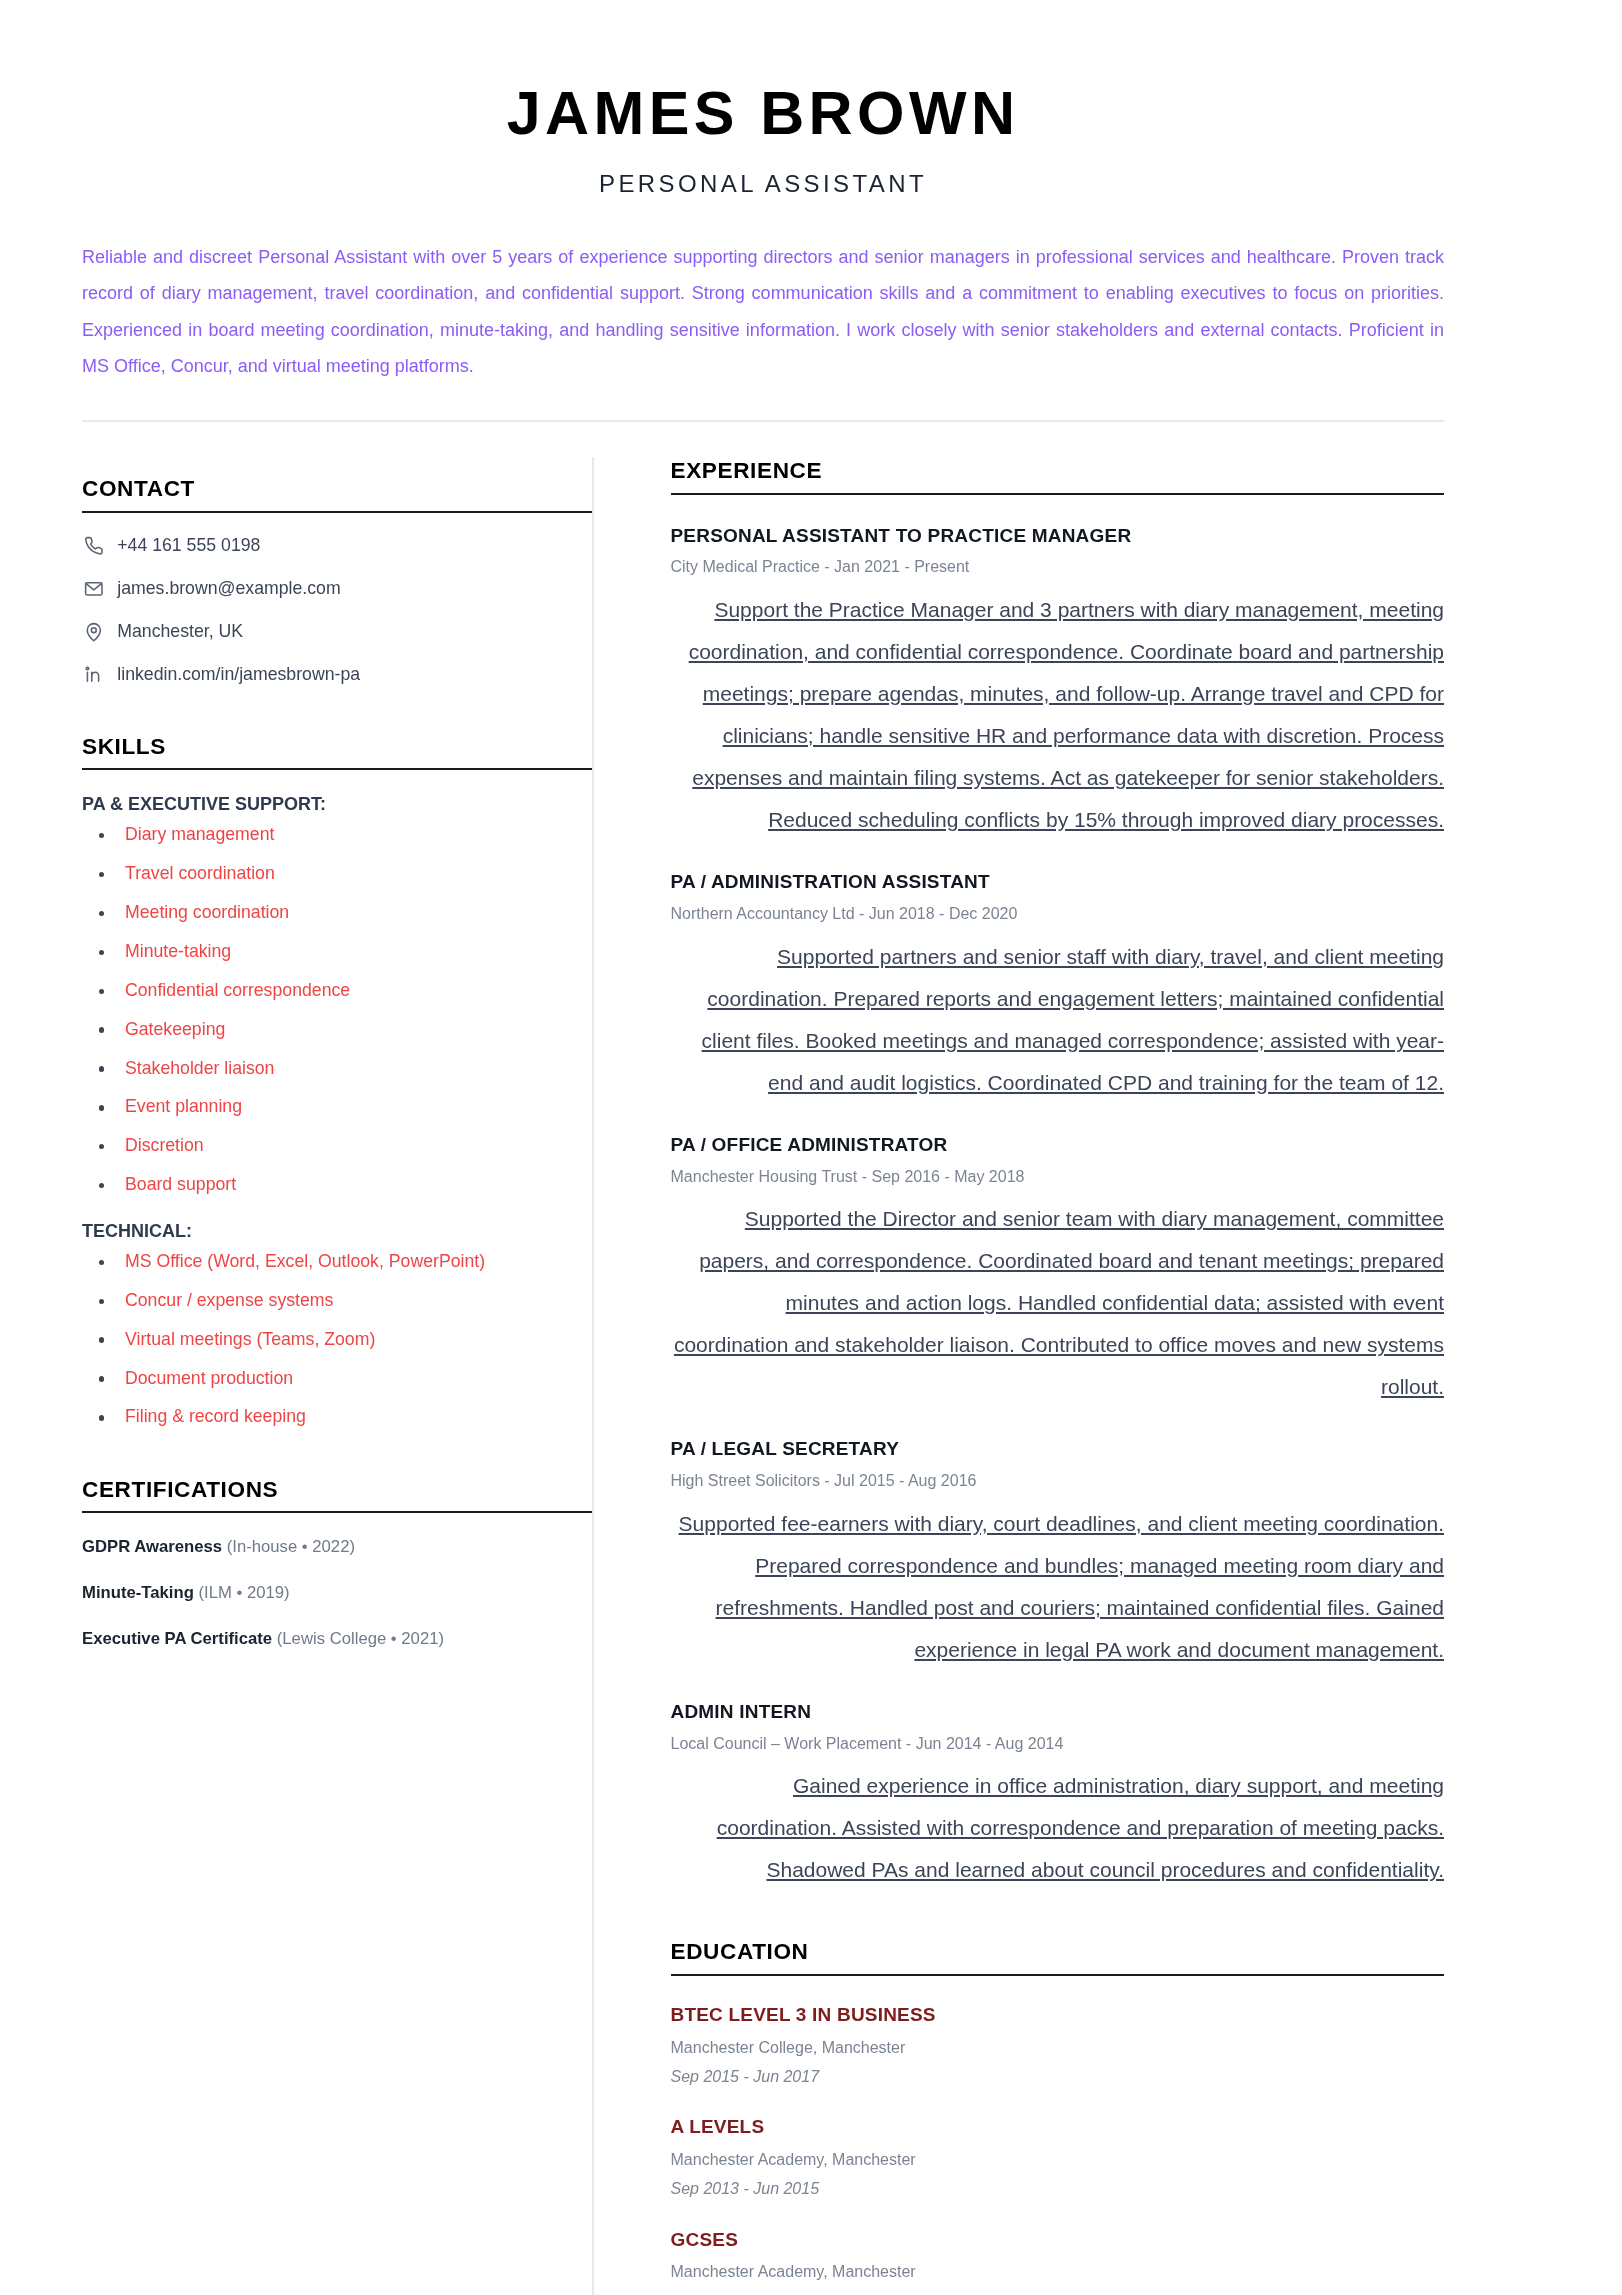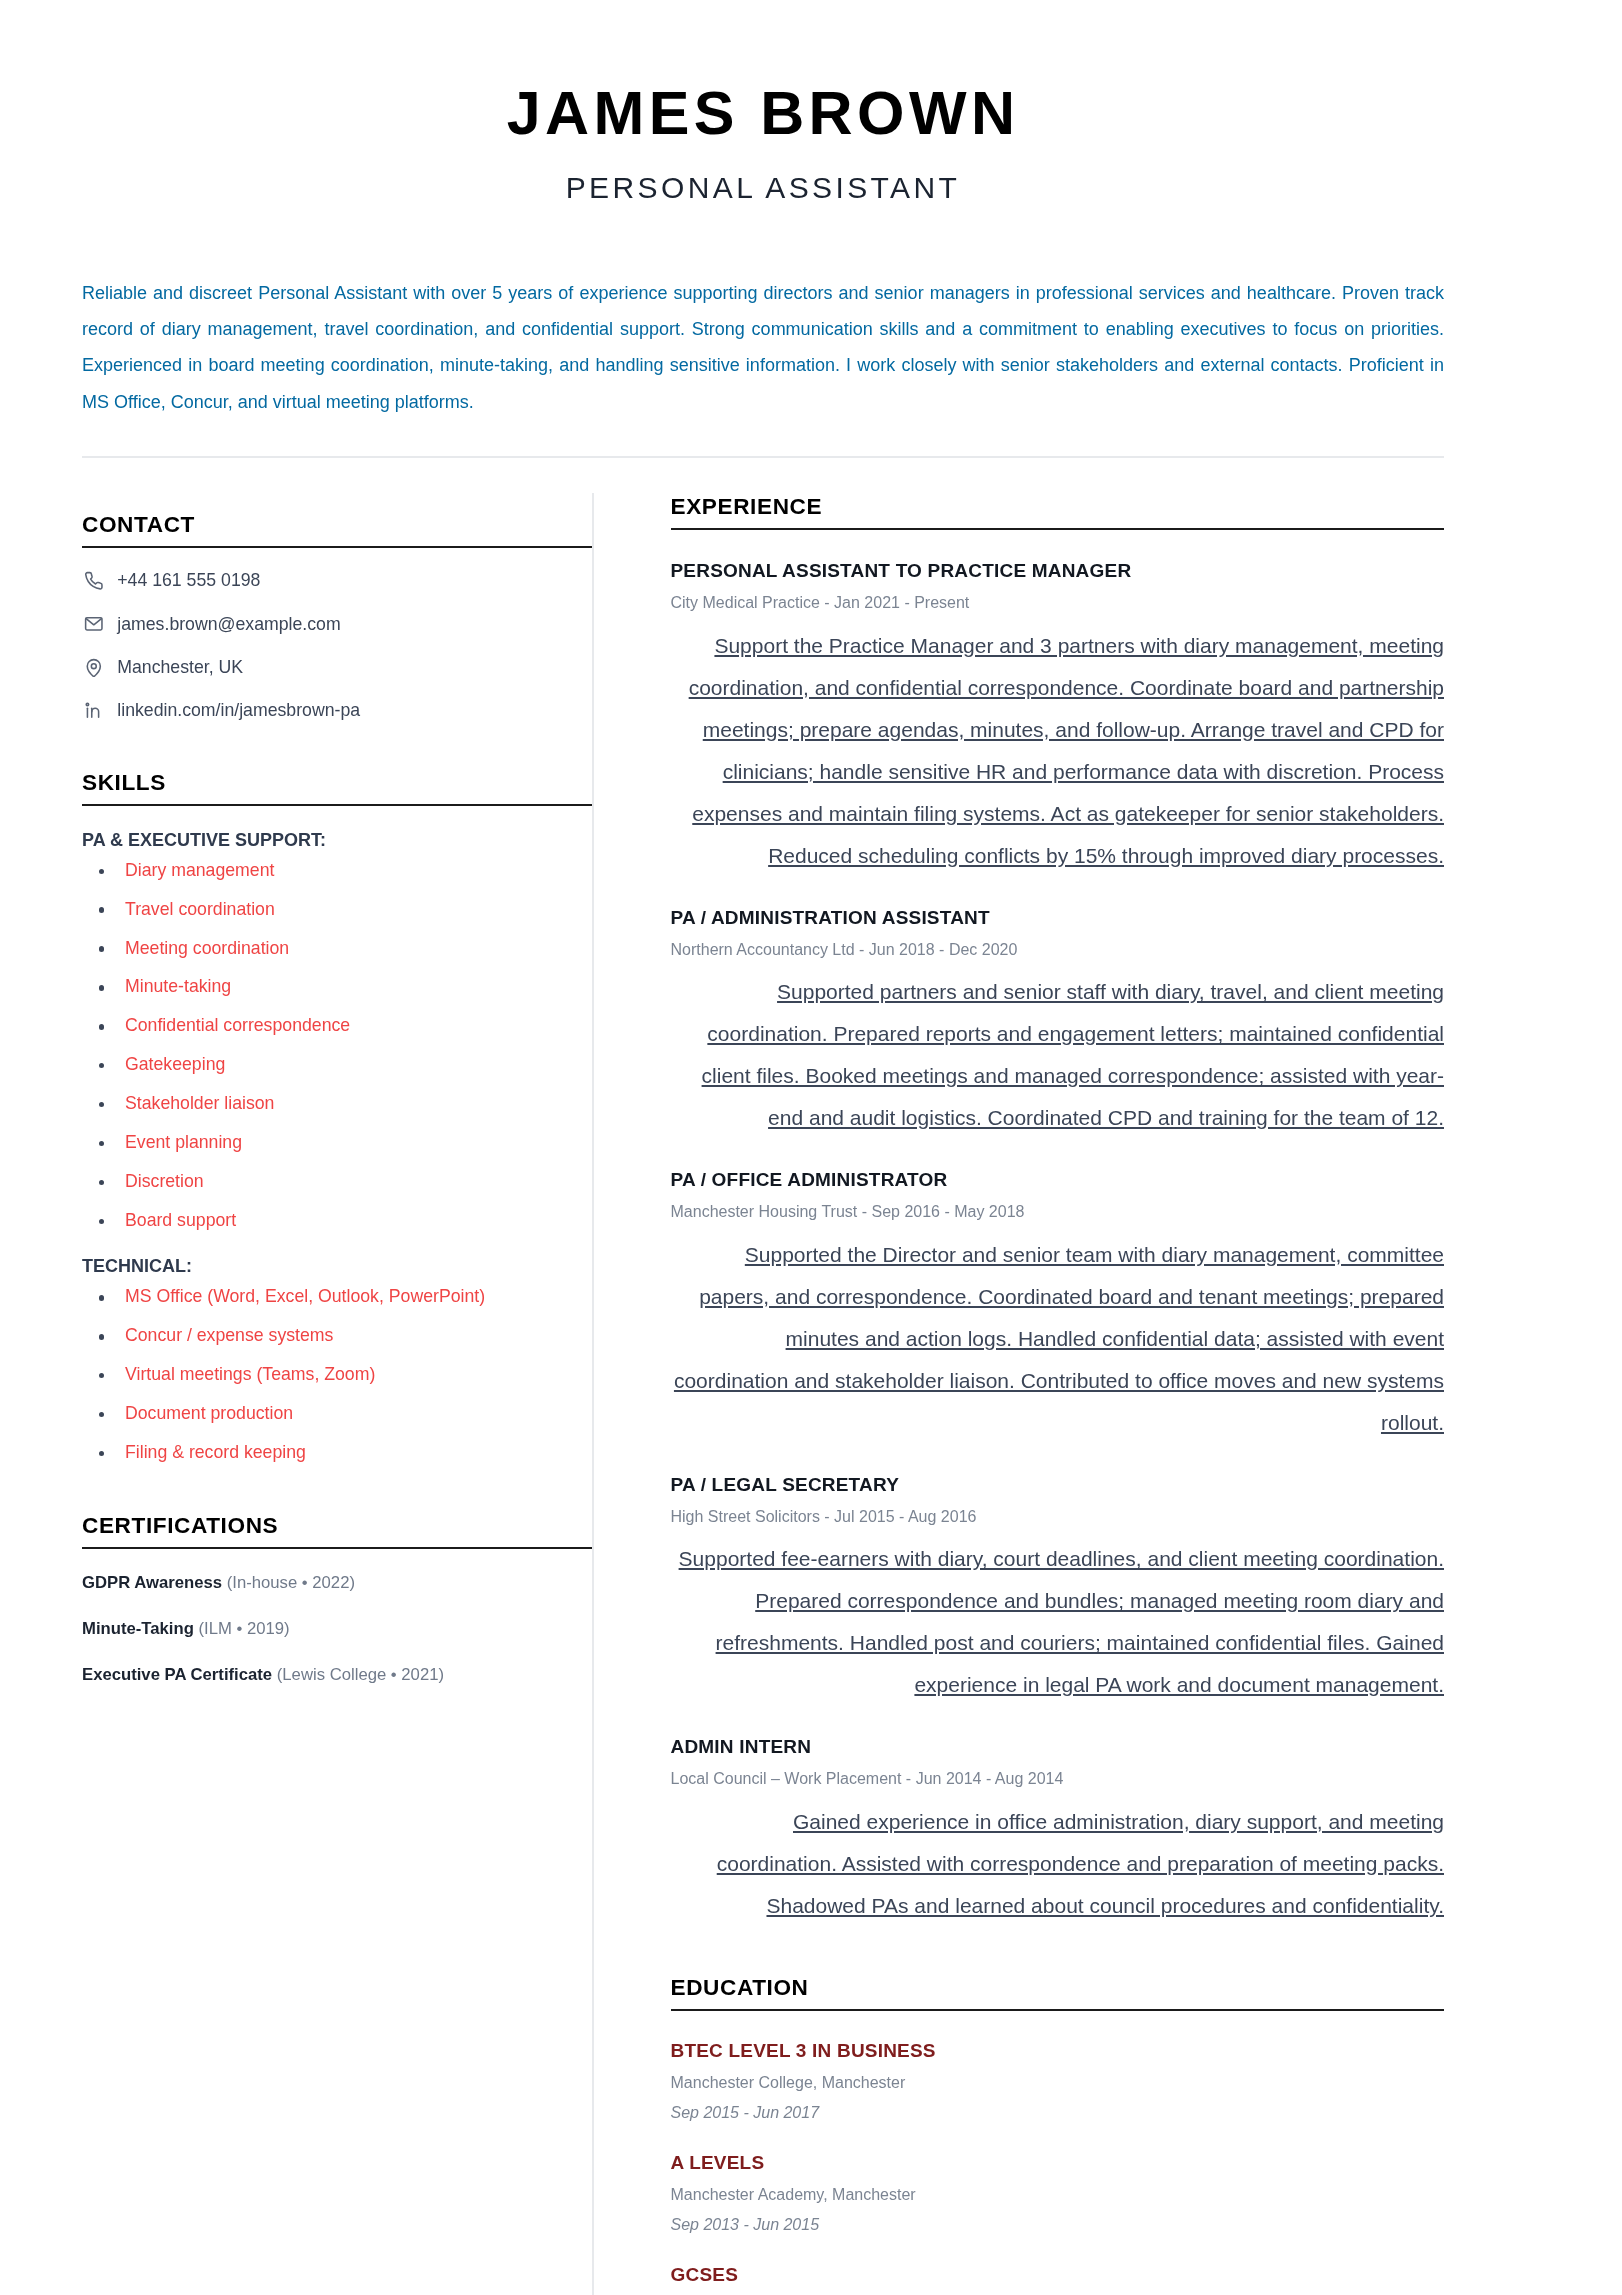--- a/index.html
+++ b/index.html
@@ -30,34 +30,34 @@
   }
   .full-name {
     font-size: 61px;
     font-weight: 700;
     letter-spacing: 4.4px;
     color: #000000;
     line-height: 1.05;
     margin: 0;
   }
   .job-title {
-    font-size: 30px;
+    font-size: 24px;
     font-weight: 400;
     letter-spacing: 3.4px;
     color: #1b2330;
     margin: 25.5px 0 0 0;
     line-height: 1.1;
   }
 
   
   .summary {
-    margin-top: 71px;
+    margin-top: 42px;
     font-size: 18px;
     line-height: 2.02;
-    color: #0369a1;
+    color: #8b5cf6;
     text-align: justify;
     text-justify: inter-word;
   }
 
   .top-rule {
     border: 0;
     border-top: 2px solid #e7e9ec;
     margin: 36px 0 0 0;
   }
 

